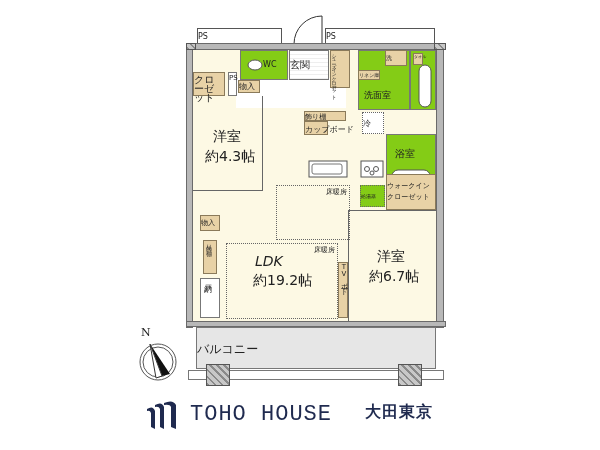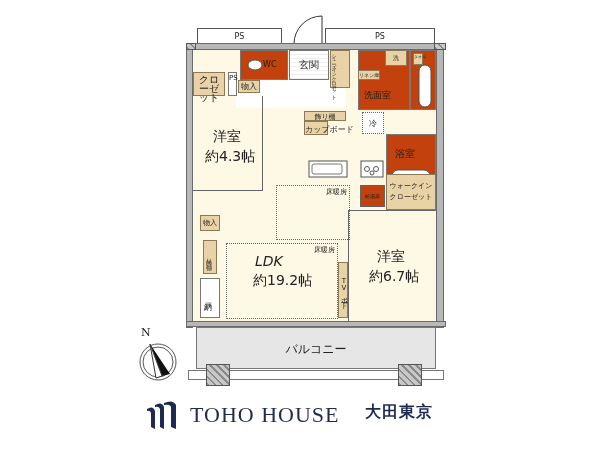--- a/index.html
+++ b/index.html
@@ -1,32 +1,32 @@
 <!DOCTYPE html>
 <html><head>
 <meta charset="utf-8">
 <style>
   html, body { margin:0; padding:0; background:#ffffff; }
   body { width:600px; height:450px; position:relative; overflow:hidden; font-family:"DejaVu Sans", sans-serif; }
   .abs { position:absolute; box-sizing:border-box; }
   .wall { background:#b8b8b8; border:1px solid #6a6a6a; }
   .room-cream { background:#fdf9e4; }
-  .room-blue { background:#c2410c; }
+  .room-blue { background:#84cc16; }
   .room-white { background:#ffffff; }
   .storage { background:#e8d2a6; border:1px solid #8a7a5a; }
-  .label { color:#222; text-align:center; white-space:nowrap; }
+  .label { color:#222; text-align:left; white-space:nowrap; }
   .small { font-size:8px; }
   .tiny { font-size:6px; }
   .med { font-size:10px; }
   .big { font-size:14px; }
   .ps-box { border:1.5px solid #555; border-bottom:none; background:#fff; }
   .dotted { border:1px dotted #666; }
   .hatch { background:repeating-linear-gradient(45deg,#8a8a8a 0 2px,#c8c8c8 2px 5px); border:1px solid #555; }
   .vert { writing-mode:vertical-rl; text-orientation:upright; letter-spacing:-1px; }
-  .logo-text { font-family:Liberation Serif, serif; color:#1f2a4f; font-size:22px; letter-spacing:1px; }
+  .logo-text { font-family:Liberation Mono, monospace; color:#1f2a4f; font-size:22px; letter-spacing:1px; }
 </style>
 </head>
 <body>
 
 <div class="abs ps-box" style="left:197px;top:28px;width:85px;height:16px;">
   <div class="label small" style="margin-top:3px;">PS</div>
 </div>
 <div class="abs ps-box" style="left:325px;top:28px;width:110px;height:16px;">
   <div class="label small" style="margin-top:3px;">PS</div>
 </div>

